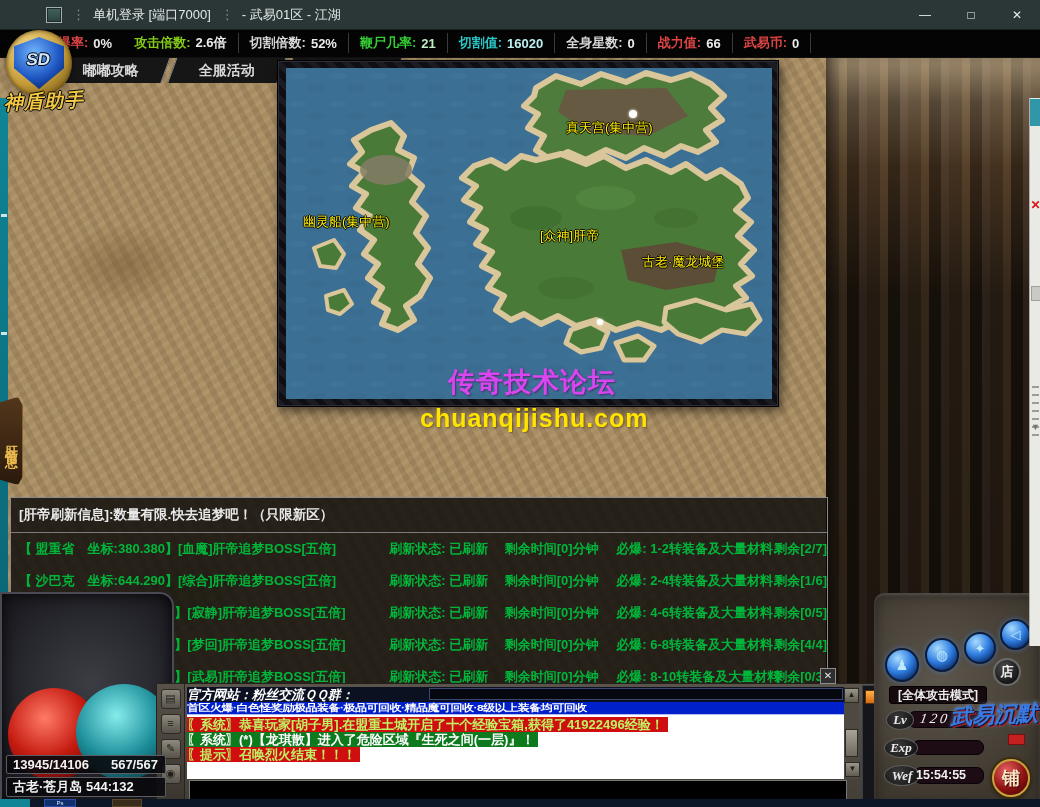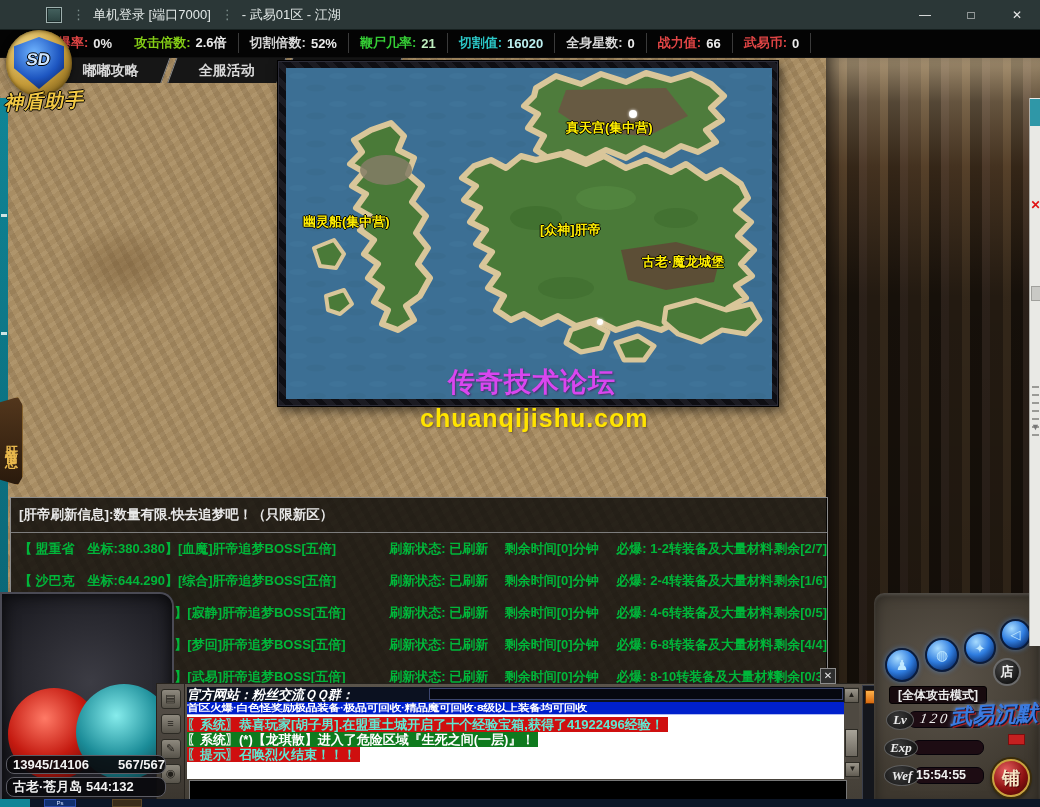--- a/index.html
+++ b/index.html
@@ -89,21 +89,21 @@
     background:repeating-linear-gradient(#9a9a96 0 2px,transparent 2px 8px);}
   .rs-arrow{position:absolute;left:1px;top:324px;color:#777;font-size:9px;}
   .rs-box{position:absolute;left:1px;top:188px;width:9px;height:13px;background:#c9c9c5;border:1px solid #a0a09c;}
 
   
   .map-frame{position:absolute;left:277px;top:60px;width:502px;height:347px;z-index:20;
     background:repeating-linear-gradient(45deg,#1b1b22 0 6px,#0e0e13 6px 12px);
     border:1px solid #000;box-shadow:0 0 0 1px #2c2c38 inset,3px 4px 10px rgba(0,0,0,.55);
     padding:0;box-sizing:border-box;}
   .map-inner{position:absolute;left:8px;top:7px;width:486px;height:331px;overflow:hidden;background:#3c6f94;}
-  .map-label{position:absolute;color:#ffee00;font-size:13px;font-weight:bold;white-space:nowrap;z-index:22;}
+  .map-label{position:absolute;color:#ffee00;font-size:13px;font-weight:normal;white-space:nowrap;z-index:22;}
   .map-watermark{position:absolute;left:448px;top:364px;color:#d946ef;font-size:27px;font-weight:bold;
     letter-spacing:1px;z-index:22;text-shadow:1px 1px 2px rgba(80,0,80,.6);text-align:right;}
   .site-text{position:absolute;left:420px;top:404px;color:#ffe400;font-size:25px;font-weight:bold;
     letter-spacing:1px;z-index:21;text-shadow:1px 1px 2px rgba(60,40,0,.5);}
   .map-dot{position:absolute;border-radius:50%;background:#fff;z-index:22;box-shadow:0 0 3px #fff;}
 
   
   .boss-panel{position:absolute;left:10px;top:497px;width:818px;height:191px;z-index:25;
     background:rgba(6,6,6,.8);border:1px solid #8a8a8a;box-sizing:border-box;}
   .boss-header{color:#e8e8e8;font-size:13.5px;font-weight:bold;padding:8px 0 0 8px;}
@@ -117,43 +117,43 @@
   
   .orb-panel{position:absolute;left:0;top:592px;width:174px;height:215px;z-index:30;
     background:radial-gradient(circle at 52% 42%,#3c3c44,#1b1b21 72%);
     border-radius:0 14px 0 0;box-shadow:inset 0 0 0 2px #4a4a54,inset 0 0 18px #000;}
   .orb{position:absolute;border-radius:50%;}
   .orb-red{left:8px;top:688px;width:92px;height:92px;z-index:31;
     background:radial-gradient(circle at 40% 33%,#ff7a66,#c41a10 48%,#570503 88%);}
   .orb-teal{left:76px;top:684px;width:96px;height:96px;z-index:32;
     background:radial-gradient(circle at 42% 33%,#86ecec,#1b8c98 50%,#073a42 88%);}
   .hud-bar{position:absolute;left:6px;width:160px;height:19px;z-index:36;background:rgba(10,10,13,.9);
-    border:1px solid #5c5c64;border-radius:8px;color:#f2f2f2;font-size:13px;font-weight:bold;
-    display:flex;align-items:center;padding-left:6px;box-sizing:border-box;white-space:nowrap;justify-content:space-between;}
+    border:1px solid #5c5c64;border-radius:2px;color:#f2f2f2;font-size:13px;font-weight:bold;
+    display:flex;align-items:center;padding-left:6px;box-sizing:border-box;white-space:nowrap;}
   .hud1{top:755px;} .hud2{top:777px;height:20px;}
   .hud-gap{display:inline-block;width:22px;}
 
   
   .sidecol{position:absolute;left:156px;top:683px;width:29px;height:117px;z-index:34;
     background:linear-gradient(#57514a,#3b362f);border:1px solid #26221d;box-sizing:border-box;}
   .sbtn{width:18px;height:18px;margin:5px auto 2px;background:linear-gradient(#8e897e,#57534a);
     border:1px solid #2c2a24;border-radius:3px;color:#211f1a;font-size:11px;line-height:17px;
     text-align:center;}
 
   
   .chat-frame{position:absolute;left:183px;top:683px;width:696px;height:119px;z-index:33;
     background:linear-gradient(#5a544b,#433e36);border:1px solid #23201b;box-sizing:border-box;}
   .chat-lines{position:absolute;left:3px;top:3px;width:664px;height:92px;background:#fff;overflow:hidden;}
   .cl{font-size:13px;font-weight:bold;line-height:15px;white-space:nowrap;width:max-content;max-width:664px;}
   .cl-info{width:664px;background:#0b1120;color:#ffffff;position:relative;font-style:italic;}
   .cl-infobox{position:absolute;left:242px;top:1px;width:414px;height:12px;background:#060810;
     border:1px solid #3c4670;box-sizing:border-box;}
   .cl-announce{width:664px;background:#0020cc;color:#fff;font-size:12px;
     transform:scaleY(.82);transform-origin:left top;letter-spacing:-.5px;}
-  .cl-red{background:#cf0f0f;color:#5eead4;padding-right:4px;}
+  .cl-red{background:#cf0f0f;color:#bef264;padding-right:4px;}
   .cl-green{background:#0e7a1e;color:#fff;padding-right:4px;}
   .chat-scroll{position:absolute;left:660px;top:3px;width:15px;height:92px;background:#4e4941;}
   .cs-btn{width:13px;height:13px;margin:1px auto;background:linear-gradient(#9a958a,#615c52);
     border:1px solid #2c2a24;color:#22201b;font-size:8px;line-height:12px;text-align:center;}
   .cs-thumb{width:11px;height:26px;margin:26px auto 0;background:linear-gradient(#a8a398,#6e6960);
     border:1px solid #2c2a24;}
   .cs-down{position:absolute;bottom:1px;left:1px;}
   .chat-slider{position:absolute;left:678px;top:1px;width:14px;height:115px;background:#14161c;
     border:1px solid #3a3e4a;box-sizing:border-box;}
   .slider-handle{position:absolute;left:2px;top:4px;width:8px;height:12px;
@@ -323,21 +323,21 @@
 
         <polygon points="285,262 305,255 322,264 315,280 295,284 280,275" fill="#4a7a38" stroke="#d9c69a" stroke-width="5" stroke-linejoin="round"></polygon>
         <polygon points="330,275 352,268 368,278 358,292 338,292" fill="#4a7a38" stroke="#d9c69a" stroke-width="5" stroke-linejoin="round"></polygon>
         <polygon points="380,240 410,232 440,242 465,236 474,252 460,266 436,262 415,274 392,266 378,254" fill="#4a7a38" stroke="#d9c69a" stroke-width="5" stroke-linejoin="round"></polygon>
       </svg>
     </div>
   </div>
 
   <div class="map-label toutline" style="left:566px;top:119px">真天宫(集中营)</div>
   <div class="map-label toutline" style="left:303px;top:213px">幽灵船(集中营)</div>
-  <div class="map-label toutline" style="left:540px;top:221px">[众神]肝帝</div>
+  <div class="map-label toutline" style="left:540px;top:227px">[众神]肝帝</div>
   <div class="map-label toutline" style="left:642px;top:253px">古老·魔龙城堡</div>
   <div class="map-dot" style="left:629px;top:110px;width:8px;height:8px"></div>
   <div class="map-dot" style="left:597px;top:319px;width:6px;height:6px"></div>
   <div class="map-watermark">传奇技术论坛</div>
   <div class="site-text">chuanqijishu.com</div>
 
   <div class="orb-panel"></div>
   <div class="orb orb-red"></div>
   <div class="orb orb-teal"></div>
 

